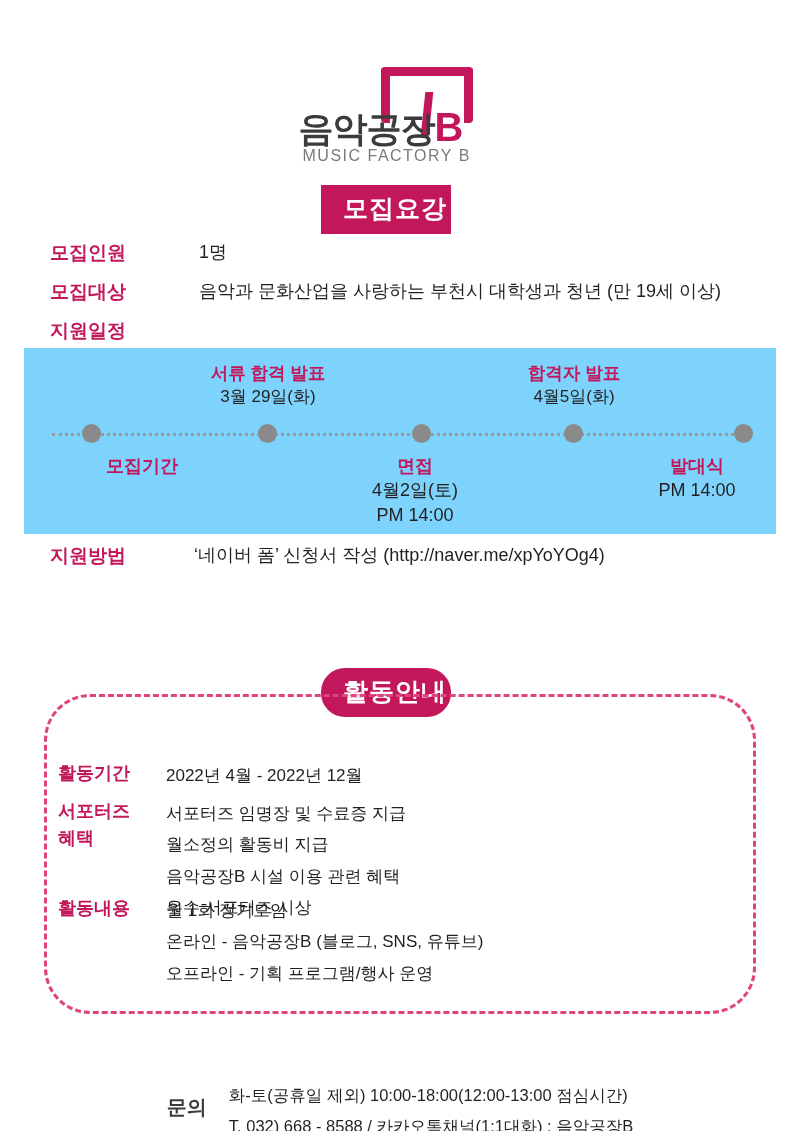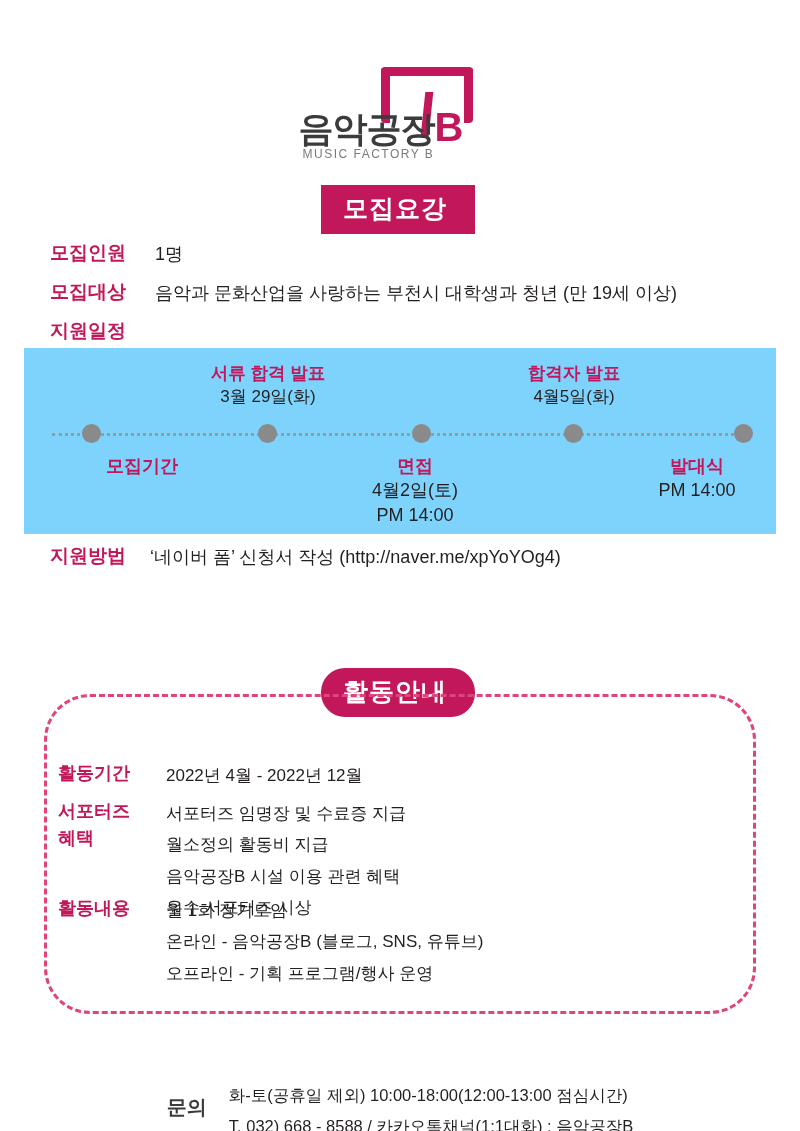--- a/index.html
+++ b/index.html
@@ -71,53 +71,54 @@
     white-space: nowrap;
   }
   .logo-b {
     color: #c2185b;
     font-size: 40px;
   }
   .logo-sub {
     position: absolute;
     left: 8px;
     top: 86px;
-    font-size: 12px;
+    font-size: 16px;
     letter-spacing: 1.5px;
     color: #7a7a7a;
     white-space: nowrap;
   }
   .main-title {
     font-size: 44px;
     font-weight: bold;
     color: #c2185b;
     letter-spacing: 1px;
     white-space: nowrap;
   }
 
   
   .badge {
     position: absolute;
     background: #c2185b;
     color: #ffffff;
     font-size: 25px;
     font-weight: bold;
     letter-spacing: 1px;
-    padding: 7px 28px 9px 22px;
+    padding: 7px 4px 9px 22px;
     white-space: nowrap;
   }
   #badge-recruit { top: 185px; left: 321px; }
   #badge-activity { top: 668px; left: 321px; border-radius: 24px; }
 
   
   .info-row {
     position: absolute;
     display: flex;
-    align-items: flex-end;
-    white-space: nowrap;
+    align-items: flex-start;
+    white-space: nowrap;
+    gap: 44px;
   }
   .info-label {
     color: #c2185b;
     font-weight: bold;
     font-size: 19px;
     width: 105px;
     flex: none;
   }
   .info-value {
     font-size: 18px;

